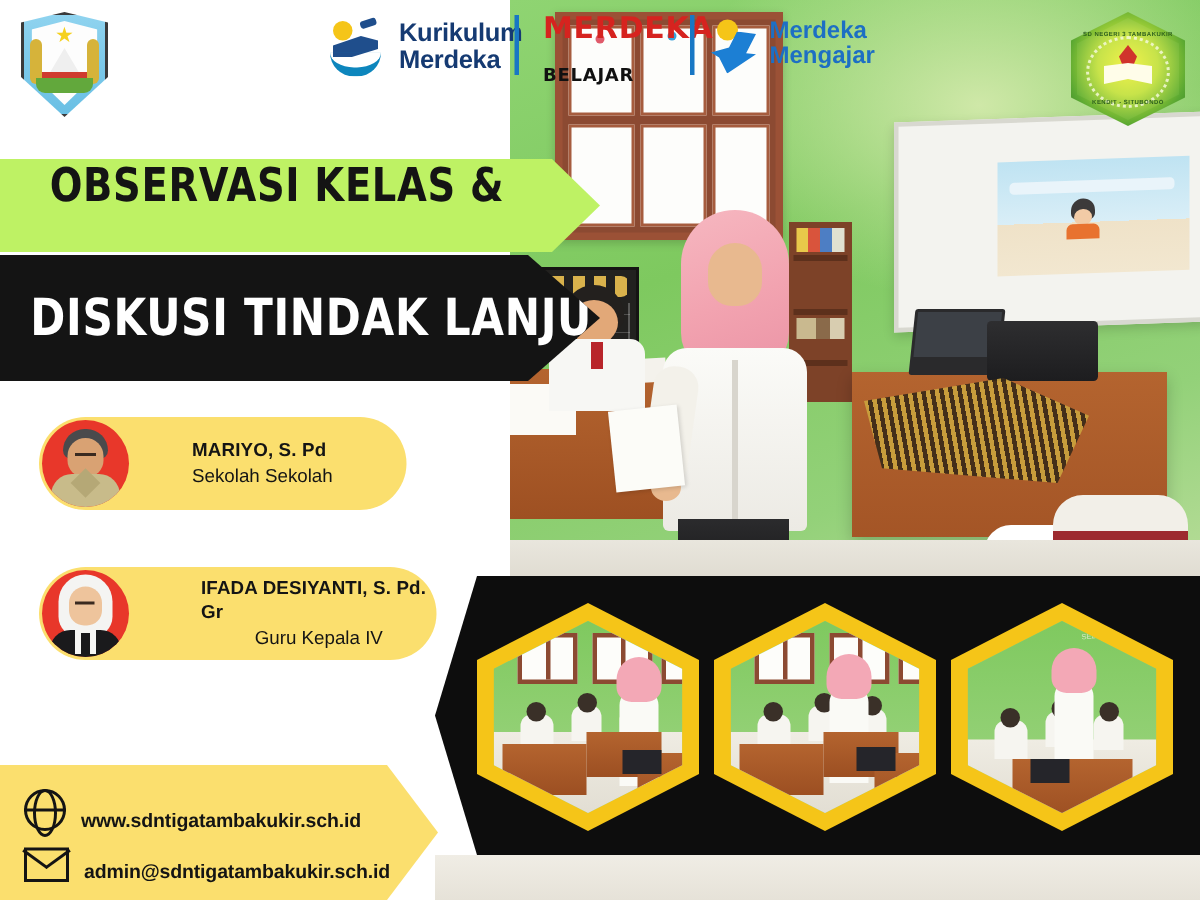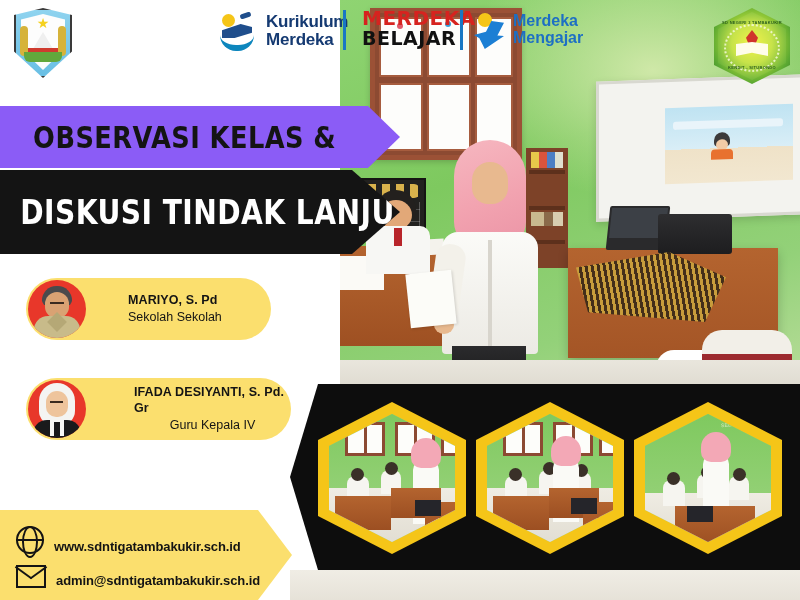--- a/index.html
+++ b/index.html
@@ -193,21 +193,21 @@
   .km-tick { position:absolute; left:22px; top:2px; width:11px; height:5px; background:#1f4e8c; border-radius:2px; transform: rotate(-18deg); }
   .km-body { position:absolute; left:4px; top:13px; width:30px; height:14px; background:#1f4e8c;
     clip-path: polygon(0 45%, 62% 0, 100% 22%, 100% 62%, 42% 100%, 0 100%); }
   .km-arc { position:absolute; left:2px; top:24px; width:34px; height:16px;
     border-bottom: 6px solid #0d86bd; border-radius: 0 0 20px 20px; }
   .km-text { font-weight: 800; font-size: 17px; line-height: 18px; color:#153a72; letter-spacing:-.2px; }
 
   .divider1 { position:absolute; left: 343px; top: 10px; width: 3px; height: 40px; background:#1877c4; }
   .logo-mb { position:absolute; left: 362px; top: 8px; }
   .mb-l1 { font-weight: 900; font-size: 20px; line-height: 20px; color:#d6231f; letter-spacing:.5px; font-family:"DejaVu Sans", sans-serif; }
-  .mb-l2 { font-weight: 900; font-size: 19px; line-height: 21px; color:#111111; letter-spacing:.5px; font-family:"DejaVu Sans", sans-serif; }
+  .mb-l2 { font-weight: 900; font-size: 12px; line-height: 21px; color:#111111; letter-spacing:.5px; font-family:"DejaVu Sans", sans-serif;margin-top:12px; }
   .divider2 { position:absolute; left: 460px; top: 10px; width: 3px; height: 40px; background:#1877c4; }
   .logo-mm { position:absolute; left: 472px; top: 9px; display:flex; align-items:center; gap:7px; }
   .mm-mark { position:relative; width: 34px; height: 40px; }
   .mm-dot { position:absolute; left:6px; top:4px; width:14px; height:14px; border-radius:50%; background:#f5c518; }
   .mm-body { position:absolute; left:2px; top:12px; width:30px; height:28px; background:#1c7fd4;
     clip-path: polygon(58% 0, 100% 6%, 78% 52%, 100% 54%, 36% 100%, 18% 62%, 0 50%, 40% 38%); }
   .mm-text { font-weight: 700; font-size: 16px; line-height: 17px; color:#1d6fc4; }
 
   .logo-school { position:absolute; right: 10px; top: 8px; width: 76px; height: 76px; }
   .hexlogo {
@@ -225,23 +225,23 @@
     clip-path: polygon(0 100%, 50% 76%, 100% 100%, 100% 14%, 50% 0, 0 14%); }
   .hex-flame { position:absolute; left:32px; top:22px; width:12px; height:16px; background:#d0342c;
     clip-path: polygon(50% 0, 100% 48%, 72% 100%, 28% 100%, 0 48%); }
   .hex-ring { position:absolute; left:10px; top:16px; right:10px; bottom:12px; border:2px dotted #f4f9d8; border-radius:50%; opacity:.85;}
   .hex-txt-top { position:absolute; left:0; right:0; top:12px; text-align:center; font-size:4px; color:#2c5f1d; font-weight:700; letter-spacing:.3px;}
   .hex-txt-bot { position:absolute; left:0; right:0; bottom:14px; text-align:center; font-size:4px; color:#2c5f1d; font-weight:700; letter-spacing:.3px;}
 
   
   .title1 {
     position:absolute; left:0; top:106px; width: 400px; height: 62px;
-    background: #8b5cf6;
+    background: #bef264;
     clip-path: polygon(0 0, 368px 0, 400px 50%, 368px 100%, 0 100%);
-    display:flex; align-items:center;
+    display:flex; 
   }
   .title1 span {
     padding-left: 36px; font-family:"DejaVu Sans Condensed","Liberation Sans Narrow","Liberation Sans", sans-serif;
     font-weight: 900; font-size: 31px; letter-spacing: .5px; color:#141414;
     transform: scaleX(.92); transform-origin:left center; white-space: nowrap;
   }
   .title2 {
     position:absolute; left:0; top:170px; width: 400px; height: 84px;
     background: #141414;
     clip-path: polygon(0 0, 352px 0, 400px 50%, 352px 100%, 0 100%);

